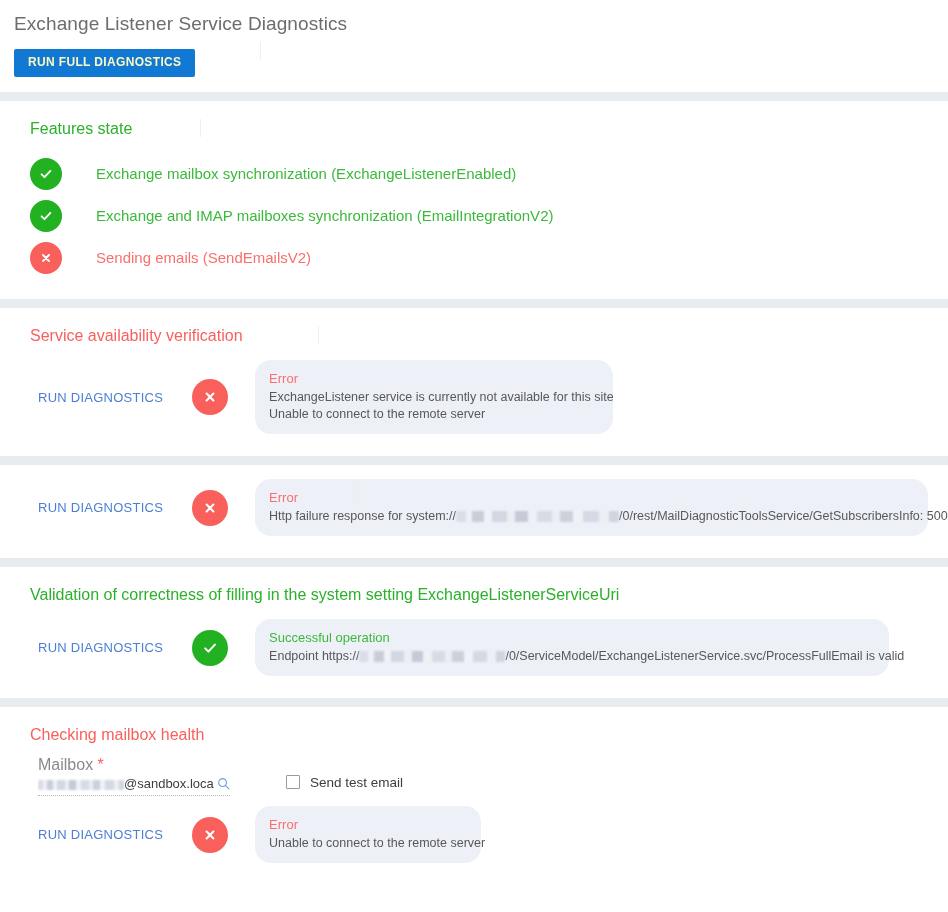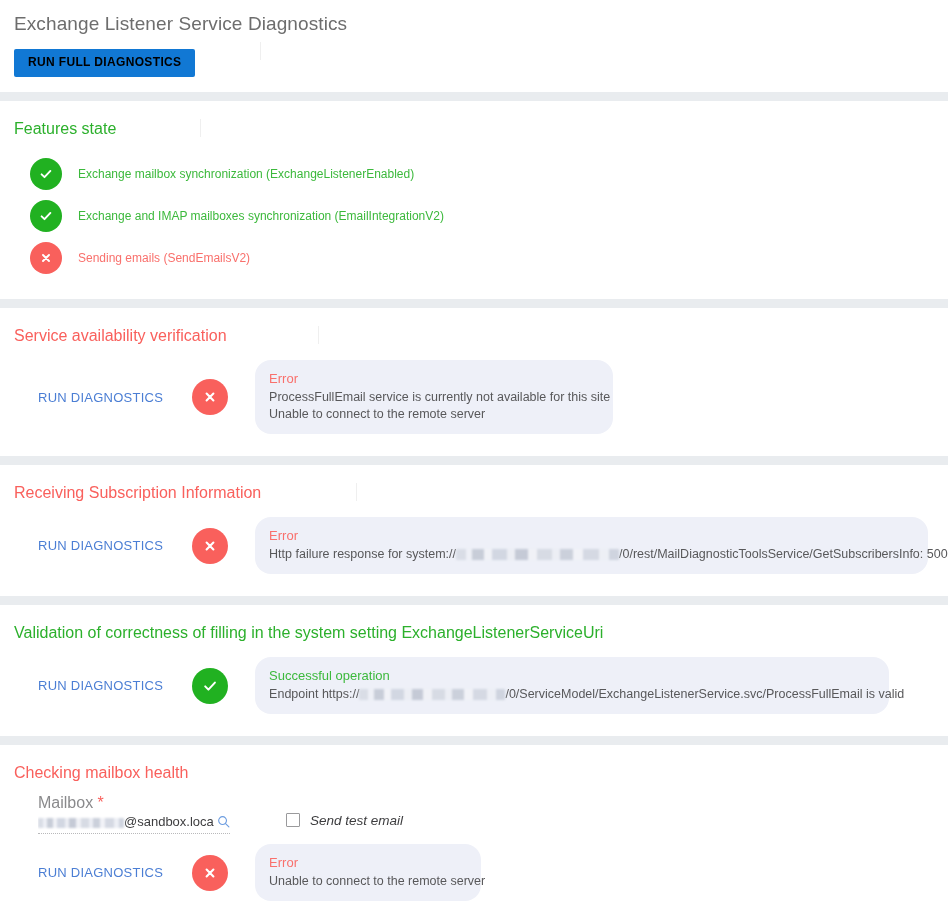--- a/index.html
+++ b/index.html
@@ -30,21 +30,21 @@
     padding: 2px 0 0 0;
     line-height: 28px;
   }
   .toolbar {
     padding: 11px 0 0 0;
     position: relative;
   }
   .btn-primary {
     display: inline-block;
     background: #1178d4;
-    color: #000000;
+    color: #fef9c3;
     border: none;
     font-family: "Liberation Sans", sans-serif;
     font-size: 12px;
     font-weight: bold;
     letter-spacing: .35px;
     padding: 7px 14px 8px 14px;
     border-radius: 2px;
     cursor: pointer;
     line-height: 13px;
   }
@@ -61,21 +61,21 @@
     background: #e9ecef;
   }
   .section {
     background: #ffffff;
     position: relative;
   }
   .section-title {
     font-size: 16px;
     font-weight: 400;
     margin: 0;
-    padding: 18px 0 0 14px;
+    padding: 18px 0 0 30px;
     line-height: 20px;
   }
   .title-green { color: #2cb02c; }
   .title-red   { color: #f9605c; }
 
   
   .feature-list { padding: 14px 0 20px 0; }
   .feature-row {
     display: flex;
     align-items: center;
@@ -89,22 +89,22 @@
     border-radius: 50%;
     display: flex;
     align-items: center;
     justify-content: center;
     color: #ffffff;
   }
   .status-badge svg { display: block; }
   .badge-ok   { background: #21b121; }
   .badge-fail { background: #f9605c; }
   .feature-label {
-    font-size: 12px;
-    margin-left: 16px;
+    font-size: 15px;
+    margin-left: 34px;
     line-height: 18px;
   }
   .label-green { color: #3cb93c; }
   .label-red   { color: #f9706c; }
 
   
   .diag-row {
     display: flex;
     align-items: center;
     padding: 14px 0 22px 38px;
@@ -211,21 +211,20 @@
     color: #6d9de0;
     cursor: pointer;
     line-height: 0;
   }
   .checkbox-row {
     display: flex;
     align-items: flex-start;
     margin-left: 56px;
     padding-top: 18px;
     cursor: pointer;
-    font-style: italic;
   }
   .checkbox-box {
     width: 14px;
     height: 14px;
     border: 1px solid #9a9a9c;
     border-radius: 1px;
     background: #ffffff;
     flex: 0 0 auto;
   }
   .checkbox-label {
@@ -295,30 +294,29 @@
     <span class="run-link">RUN DIAGNOSTICS</span>
     <span class="diag-badge-wrap">
       <span class="badge-lg badge-fail">
         <svg width="14" height="14" viewBox="0 0 14 14" aria-hidden="true">
           <path d="M3.6 3.6 L10.4 10.4 M10.4 3.6 L3.6 10.4" fill="none" stroke="#ffffff" stroke-width="2.1" stroke-linecap="round"></path>
         </svg>
       </span>
     </span>
     <div class="msg-panel w-narrow">
       <div class="msg-head err">Error</div>
-      <div class="msg-body">ProcessFullEmail service is currently not available for this site</div>
+      <div class="msg-body">ExchangeListener service is currently not available for this site</div>
       <div class="msg-body">Unable to connect to the remote server</div>
     </div>
   </div>
 </div>
 
 <div class="separator"></div>
 
 <div class="section">
-  <h2 class="section-title title-red">Receiving Subscription Information</h2>
   <span class="tick" style="left:356px; top:18px; height:18px;"></span>
 
   <div class="diag-row">
     <span class="run-link">RUN DIAGNOSTICS</span>
     <span class="diag-badge-wrap">
       <span class="badge-lg badge-fail">
         <svg width="14" height="14" viewBox="0 0 14 14" aria-hidden="true">
           <path d="M3.6 3.6 L10.4 10.4 M10.4 3.6 L3.6 10.4" fill="none" stroke="#ffffff" stroke-width="2.1" stroke-linecap="round"></path>
         </svg>
       </span>

